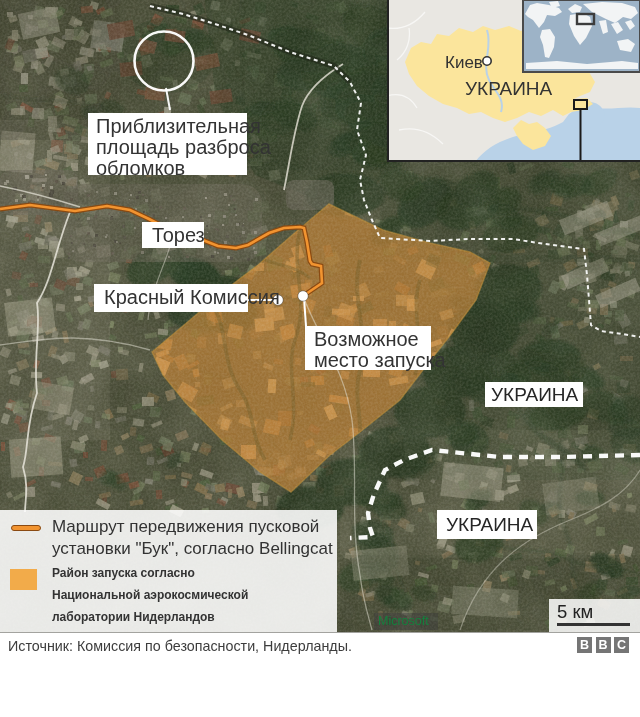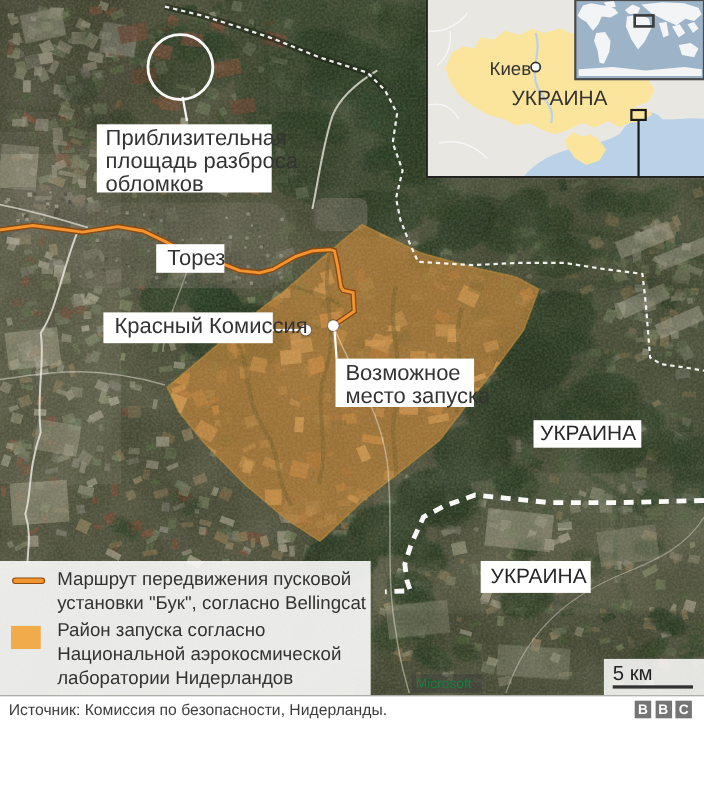--- a/index.html
+++ b/index.html
@@ -1595,21 +1595,21 @@
 <div class="big" style="left:437px;top:510px;width:91px;height:25px;padding:4px 0 0 9px;">УКРАИНА</div>
 
 <div style="position:absolute;left:0;top:510px;width:337px;height:122px;background:rgba(255,255,255,0.88);"></div>
 
 <div style="position:absolute;left:11px;top:525px;width:28px;height:4px;background:#f29430;border:1px solid #8a4a12;border-radius:3px;"></div>
 
 <div style="position:absolute;left:52px;top:516px;font-size:17px;line-height:22px;color:#333;">Маршрут передвижения пусковой<br>установки "Бук", согласно Bellingcat</div>
 
 <div style="position:absolute;left:10px;top:569px;width:27px;height:21px;background:#f2ab4a;"></div>
 
-<div style="position:absolute;left:52px;top:562px;font-size:17px;line-height:22px;color:#333;">Район запуска согласно<br>Национальной аэрокосмической<br>лаборатории Нидерландов</div>
+<div style="position:absolute;left:52px;top:562px;font-size:12px;line-height:22px;color:#333;font-weight:bold;">Район запуска согласно<br>Национальной аэрокосмической<br>лаборатории Нидерландов</div>
 
 <div style="position:absolute;left:352px;top:613px;width:60px;height:17px;background:rgba(60,60,60,0.45);color:#15803d;font-size:12.5px;padding-left:4px;line-height:17px;margin-left:22px;">Microsoft</div>
 
 <div style="position:absolute;left:549px;top:599px;width:104px;height:33px;background:rgba(255,255,255,0.85);">
   <div style="position:absolute;left:8px;top:2px;font-size:18.5px;color:#222;">5 км</div>
   <div style="position:absolute;left:8px;top:24px;width:73px;height:2.5px;background:#333;"></div>
 </div>
 
 <div style="position:absolute;left:0;top:632px;width:640px;height:1px;background:#a3a39f;"></div>
 

